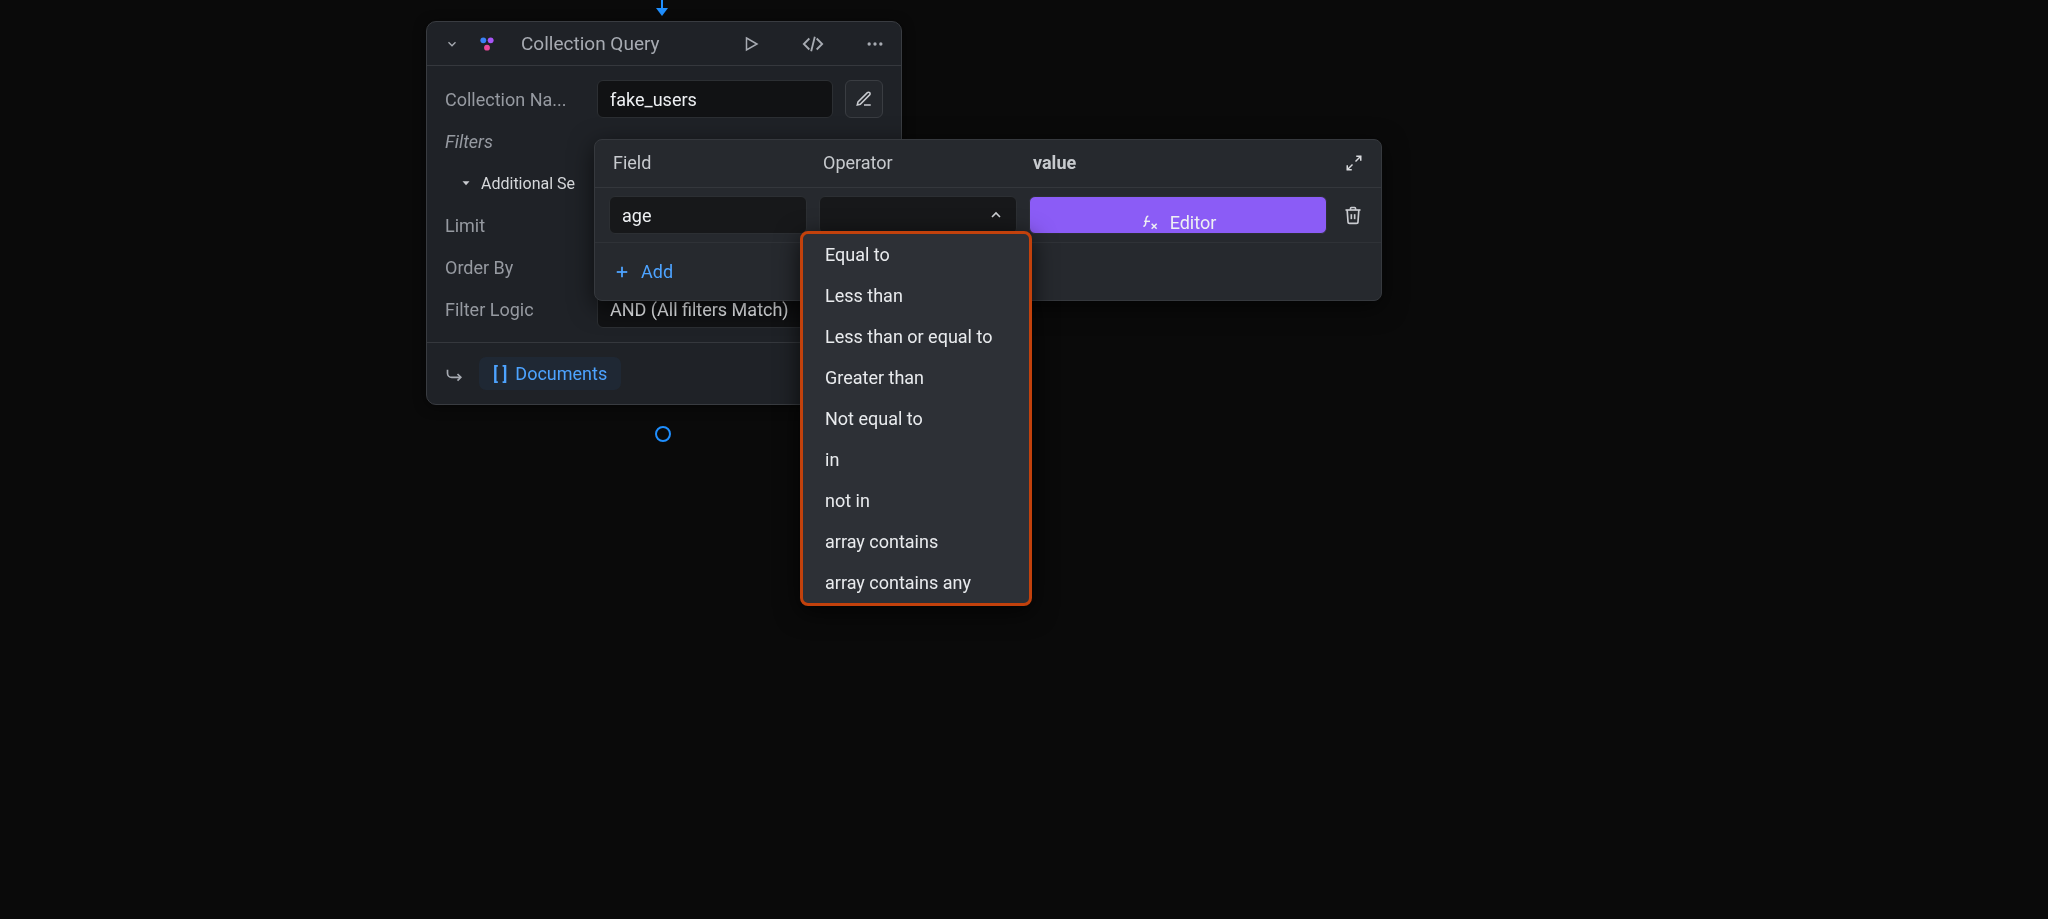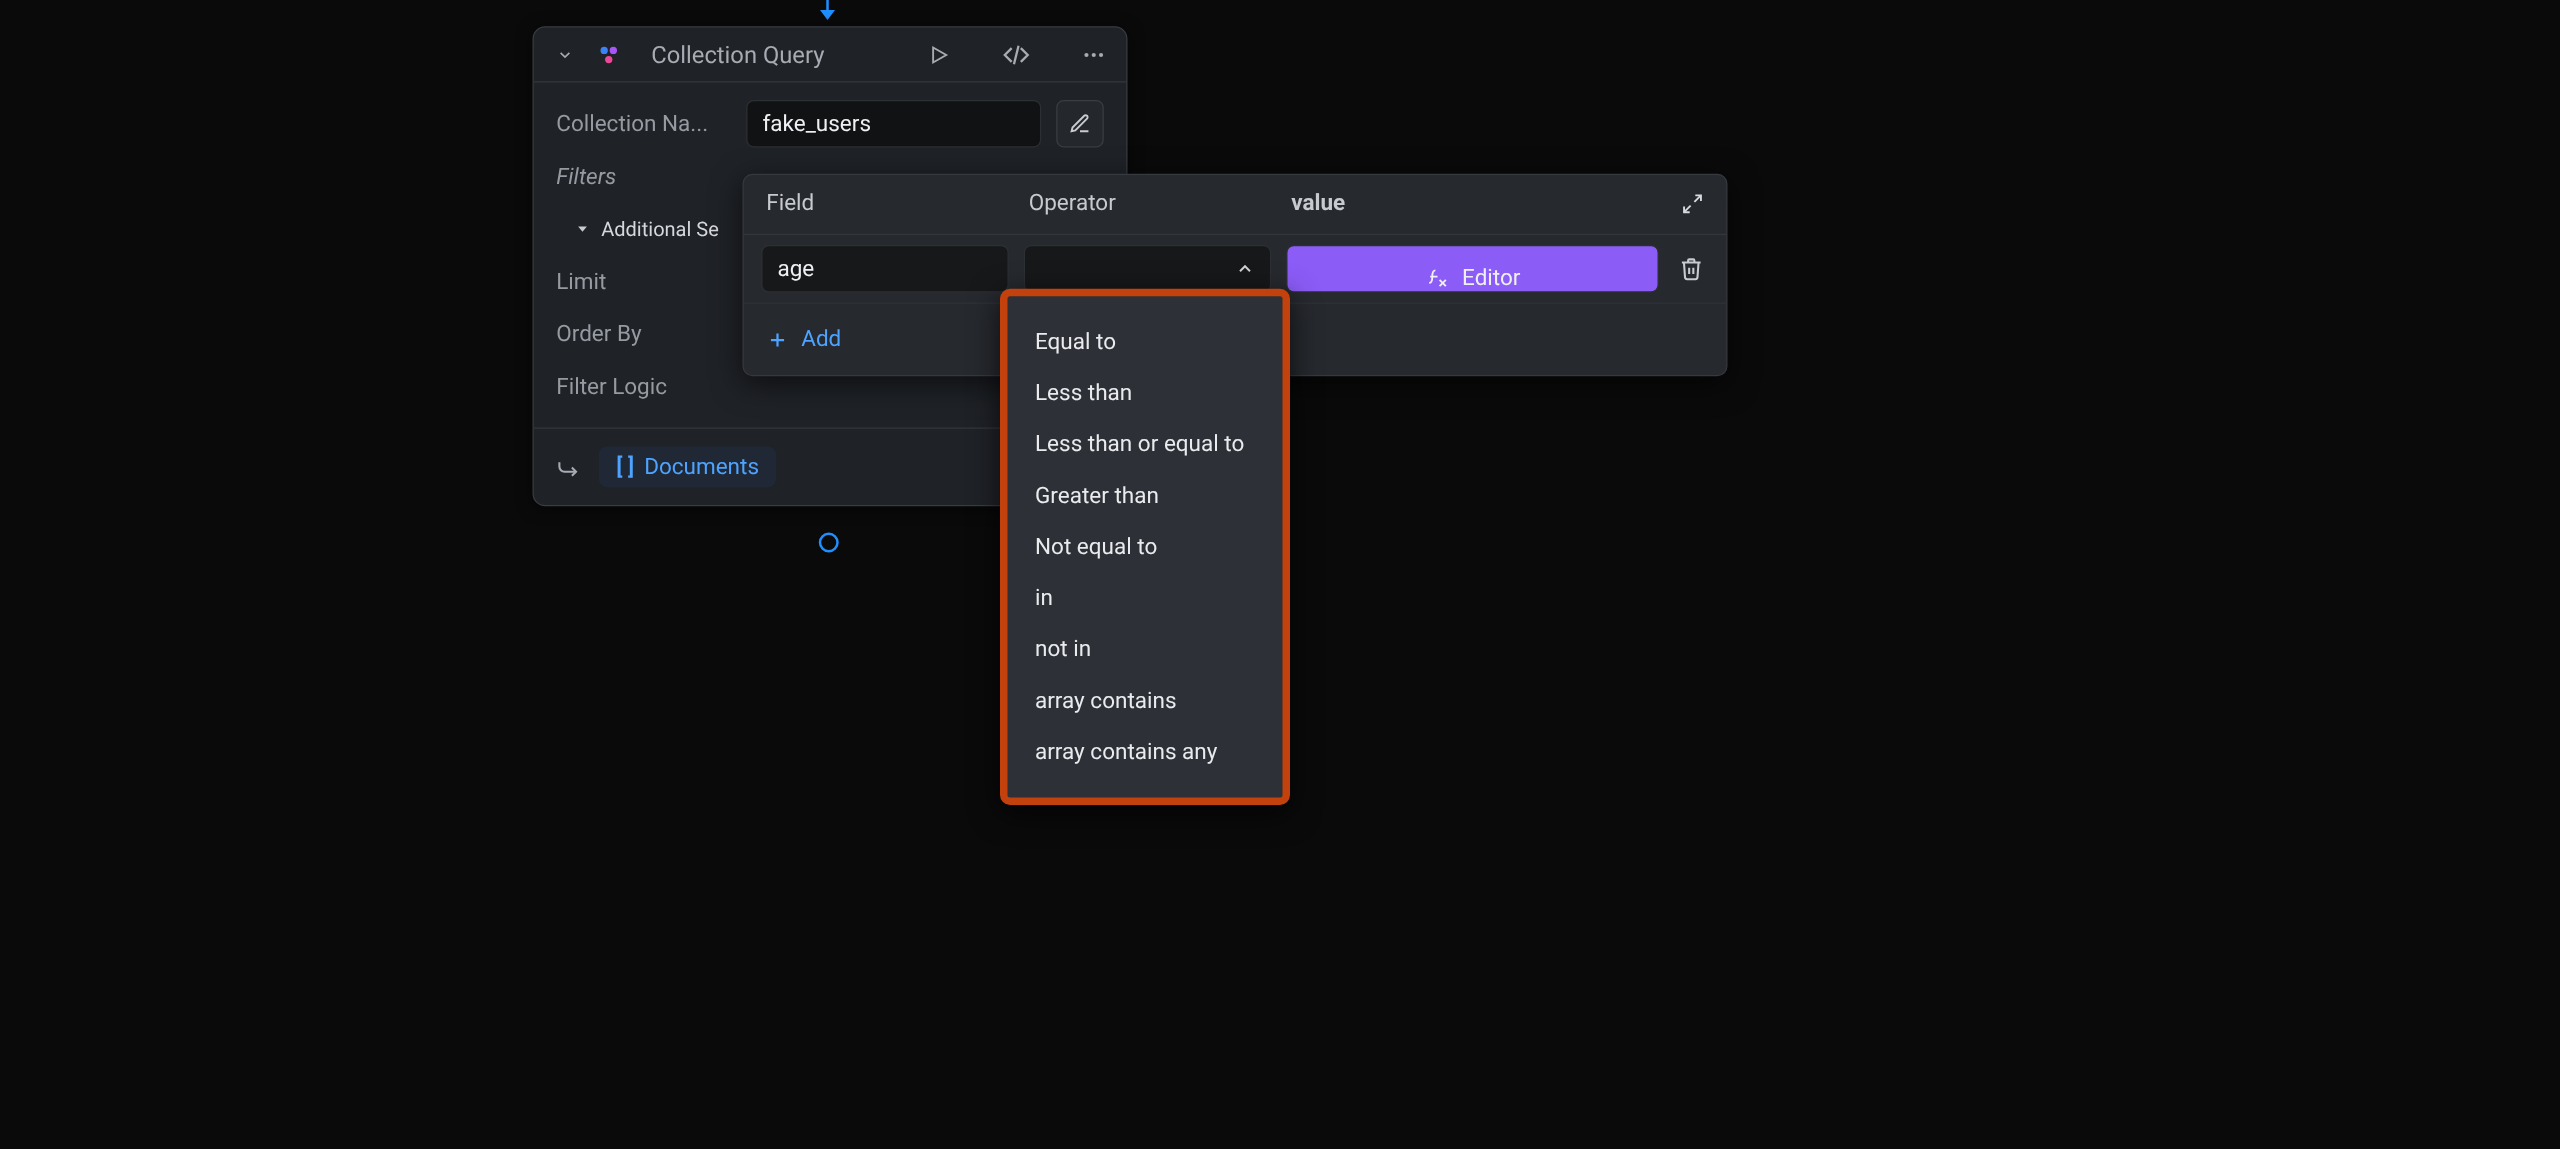--- a/index.html
+++ b/index.html
@@ -160,24 +160,24 @@
   .trash { width:28px; display:flex; justify-content:center; color:#c9cbd0; cursor:pointer; }
   .add-row { display:flex; align-items:center; gap:10px; padding:18px; color:#4da3ff; font-size:18px; cursor:pointer; }
 
   
   .dropdown {
     position:absolute;
     left: 800px;
     top: 231px;
     width: 232px;
     background:#2d3036;
-    border:6px solid #c2410c;
+    border:3px solid #c2410c;
     border-radius:8px;
     box-shadow: 0 6px 24px rgba(0,0,0,.7);
-    padding:16px 0;
+    padding:0 0;
     z-index: 10;
   }
   .dd-item {
     padding:10px 22px;
     font-size:18px;
     color:#e9ebee;
     cursor:pointer;
   }
 
   svg { display:block; }
@@ -253,20 +253,23 @@
     </div>
 
     <div class="row">
       <div class="label">Limit</div>
     </div>
     <div class="row">
       <div class="label">Order By</div>
     </div>
     <div class="row">
       <div class="label">Filter Logic</div>
+      <div class="input" style="flex:1; min-width:0;">
+          <span style="white-space:nowrap;">AND (All filters Match)</span>
+        </div>
     </div>
   </div>
 
   <div class="output-row">
     <span class="curvarrow">
       <svg width="20" height="20" viewBox="0 0 24 24" fill="none" stroke="currentColor" stroke-width="2">
           <path d="M3 7v4a5 5 0 005 5h10"></path>
           <polyline points="15 12 19 16 15 20"></polyline>
         </svg>
     </span>

